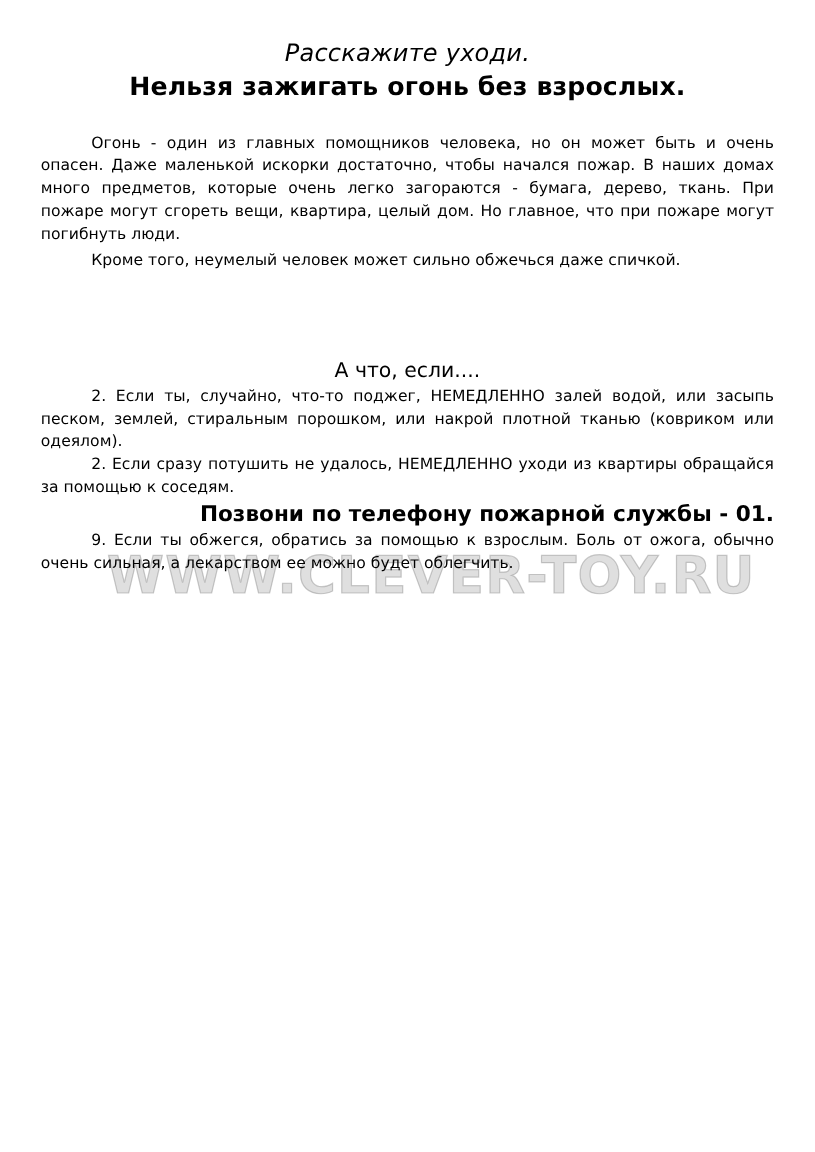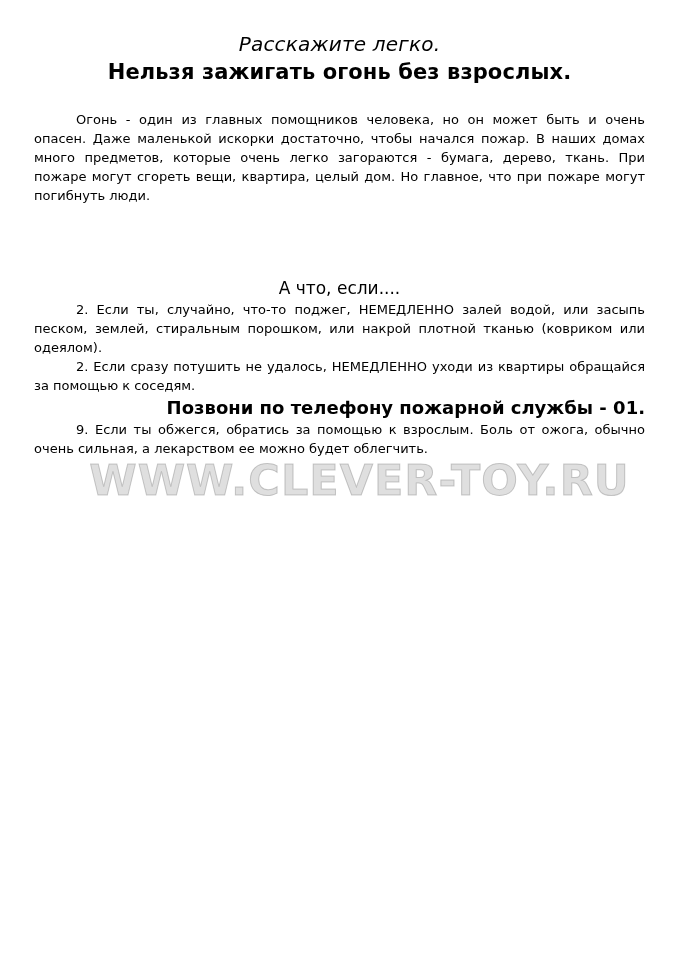--- a/index.html
+++ b/index.html
@@ -93,24 +93,25 @@
 </style>
 </head>
 <body>
 
 <div class="page">
 
   <div class="watermark">WWW.CLEVER-TOY.RU</div>
 
   <div class="body-block">
 
-    <h1 class="title-line1">Расскажите легко.</h1>
+    <h1 class="title-line1">Расскажите уходи.</h1>
     <h2 class="title-line2">Нельзя зажигать огонь без взрослых.</h2>
 
     <p class="para">Огонь - один из главных помощников человека, но он может быть и очень опасен. Даже маленькой искорки достаточно, чтобы начался пожар. В наших домах много предметов, которые очень легко загораются - бумага, дерево, ткань. При пожаре могут сгореть вещи, квартира, целый дом. Но главное, что при пожаре могут погибнуть люди.</p>
+    <p class="para">Кроме того, неумелый человек может сильно обжечься даже спичкой.</p>
 
     <div class="gap"></div>
 
 
     <div class="gap"></div>
     <div class="gap"></div>
     <div class="gap"></div>
 
     <p class="subhead">А что, если....</p>
 

